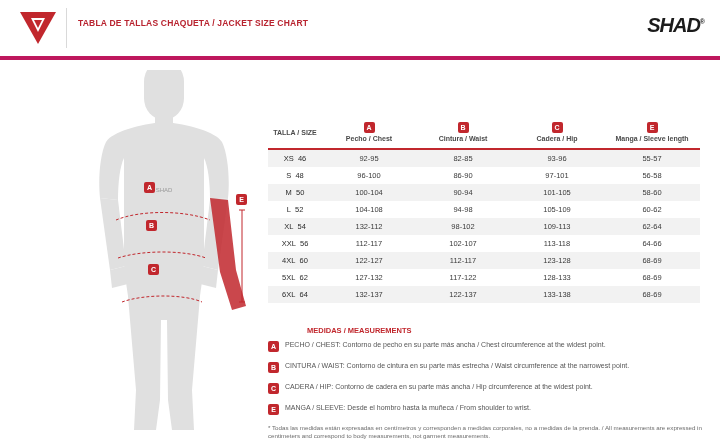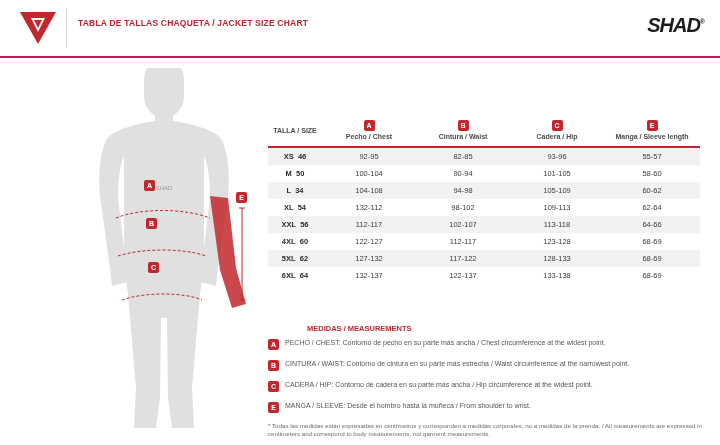--- a/index.html
+++ b/index.html
@@ -1,20 +1,20 @@
 <!DOCTYPE html>
 <html><head>
 <meta charset="utf-8">
 <style>
   html,body{margin:0;padding:0;background:#000;}
   body{width:720px;height:445px;overflow:hidden;font-family:"Liberation Sans",sans-serif;}
   .page{position:relative;width:720px;height:445px;background:#ffffff;}
 
   
-  .header{position:relative;height:56px;border-bottom:2px solid #be185d;text-align:center;}
+  .header{position:relative;height:56px;border-bottom:4px solid #be185d;text-align:center;}
   .logo-mark{position:absolute;left:18px;top:10px;width:40px;height:36px;}
   .logo-mark svg{display:block;}
   .head-divider{position:absolute;left:66px;top:8px;width:1px;height:40px;background:#d9d9d9;}
   .head-title{position:absolute;left:78px;top:18px;font-size:8.5px;font-weight:bold;letter-spacing:.2px;color:#b8232f;line-height:10px;max-width:300px;}
   .brand{position:absolute;right:16px;top:14px;font-size:20px;font-weight:bold;font-style:italic;letter-spacing:-1px;color:#1b1b1b;}
   .brand sup{font-size:7px;vertical-align:super;font-style:normal;}
 
   
   .content{position:relative;width:720px;height:389px;}
 
@@ -28,21 +28,21 @@
   th,td{font-size:7.5px;color:#3a3a3a;text-align:center;padding:0;height:17px;vertical-align:middle;}
   thead th{font-size:7px;color:#4a4a4a;font-weight:bold;padding-bottom:6px;height:auto;}
   thead tr.head-row th{border-bottom:2px solid #c1272d;}
   .col-size{width:54px;}
   .col-a{width:94px;}
   .col-b{width:94px;}
   .col-c{width:94px;}
   .col-e{width:96px;}
   tbody tr:nth-child(odd){background:#f2f2f2;}
   tbody tr:nth-child(even){background:#ffffff;}
-  .sz{font-weight:bold;color:#2b2b2b;}
+  .sz{font-weight:normal;color:#2b2b2b;}
   .badge{display:inline-block;width:11px;height:11px;line-height:11px;border-radius:2px;background:#c1272d;color:#fff;font-size:7px;font-weight:bold;text-align:center;margin-bottom:2px;}
   .hdr-label{display:block;font-size:7px;color:#4a4a4a;font-weight:bold;}
 
   
   .legend{position:absolute;left:268px;top:266px;width:440px;}
   .legend-title{font-size:7.5px;font-weight:bold;color:#c1272d;margin-bottom:5px;padding-left:39px;}
   .legend-row{display:flex;align-items:flex-start;margin-bottom:7px;}
   .legend-row .badge{flex:0 0 auto;margin-right:6px;margin-top:1px;}
   .legend-text{font-size:7px;color:#555;line-height:9px;}
   .footnote{font-size:6.2px;color:#6b6b6b;line-height:8px;margin-top:2px;}
@@ -151,28 +151,35 @@
         </thead>
         <tbody>
           <tr>
             <td class="sz"><span>XS</span>&nbsp;&nbsp;<span>46</span></td>
             <td>92-95</td>
             <td>82-85</td>
             <td>93-96</td>
             <td>55-57</td>
           </tr>
           <tr>
+            <td class="sz"><span>S</span>&nbsp;&nbsp;<span>48</span></td>
+            <td>96-100</td>
+            <td>86-90</td>
+            <td>97-101</td>
+            <td>56-58</td>
+          </tr>
+          <tr>
             <td class="sz"><span>M</span>&nbsp;&nbsp;<span>50</span></td>
             <td>100-104</td>
             <td>90-94</td>
             <td>101-105</td>
             <td>58-60</td>
           </tr>
           <tr>
-            <td class="sz"><span>L</span>&nbsp;&nbsp;<span>34</span></td>
+            <td class="sz"><span>L</span>&nbsp;&nbsp;<span>52</span></td>
             <td>104-108</td>
             <td>94-98</td>
             <td>105-109</td>
             <td>60-62</td>
           </tr>
           <tr>
             <td class="sz"><span>XL</span>&nbsp;&nbsp;<span>54</span></td>
             <td>132-112</td>
             <td>98-102</td>
             <td>109-113</td>

